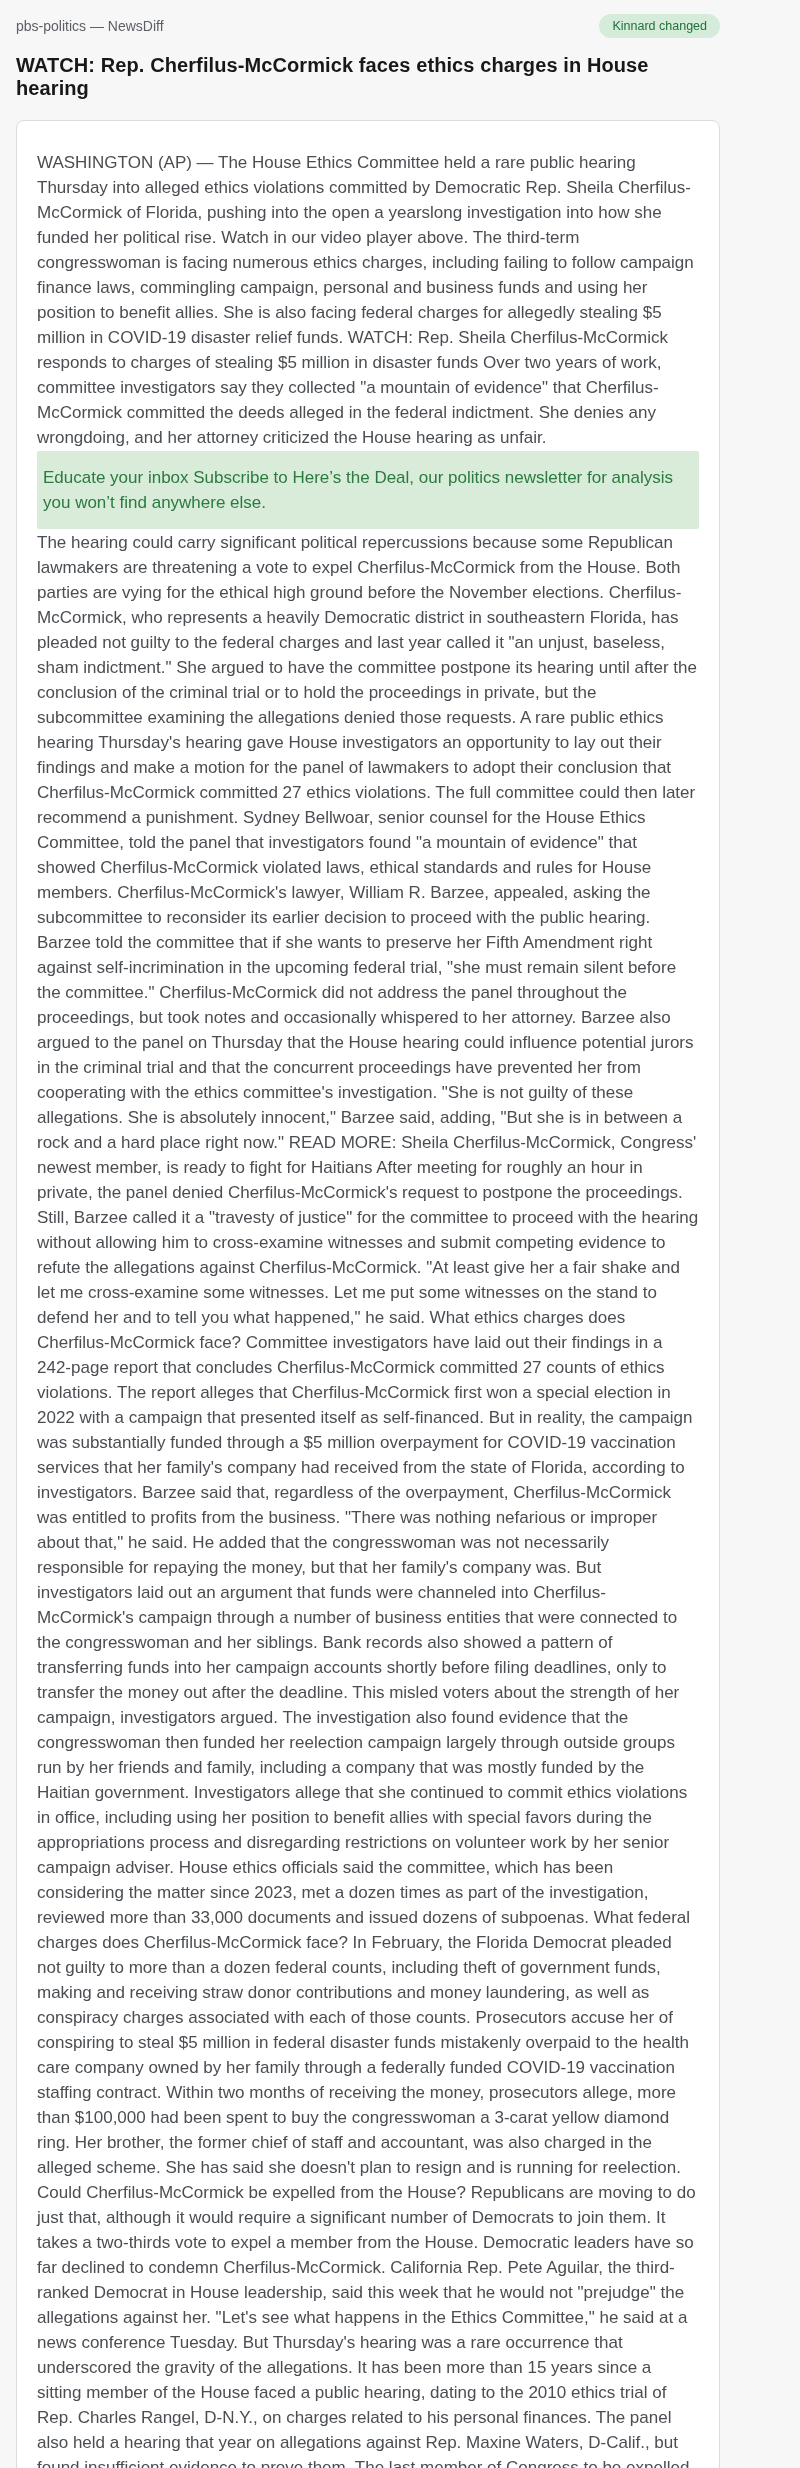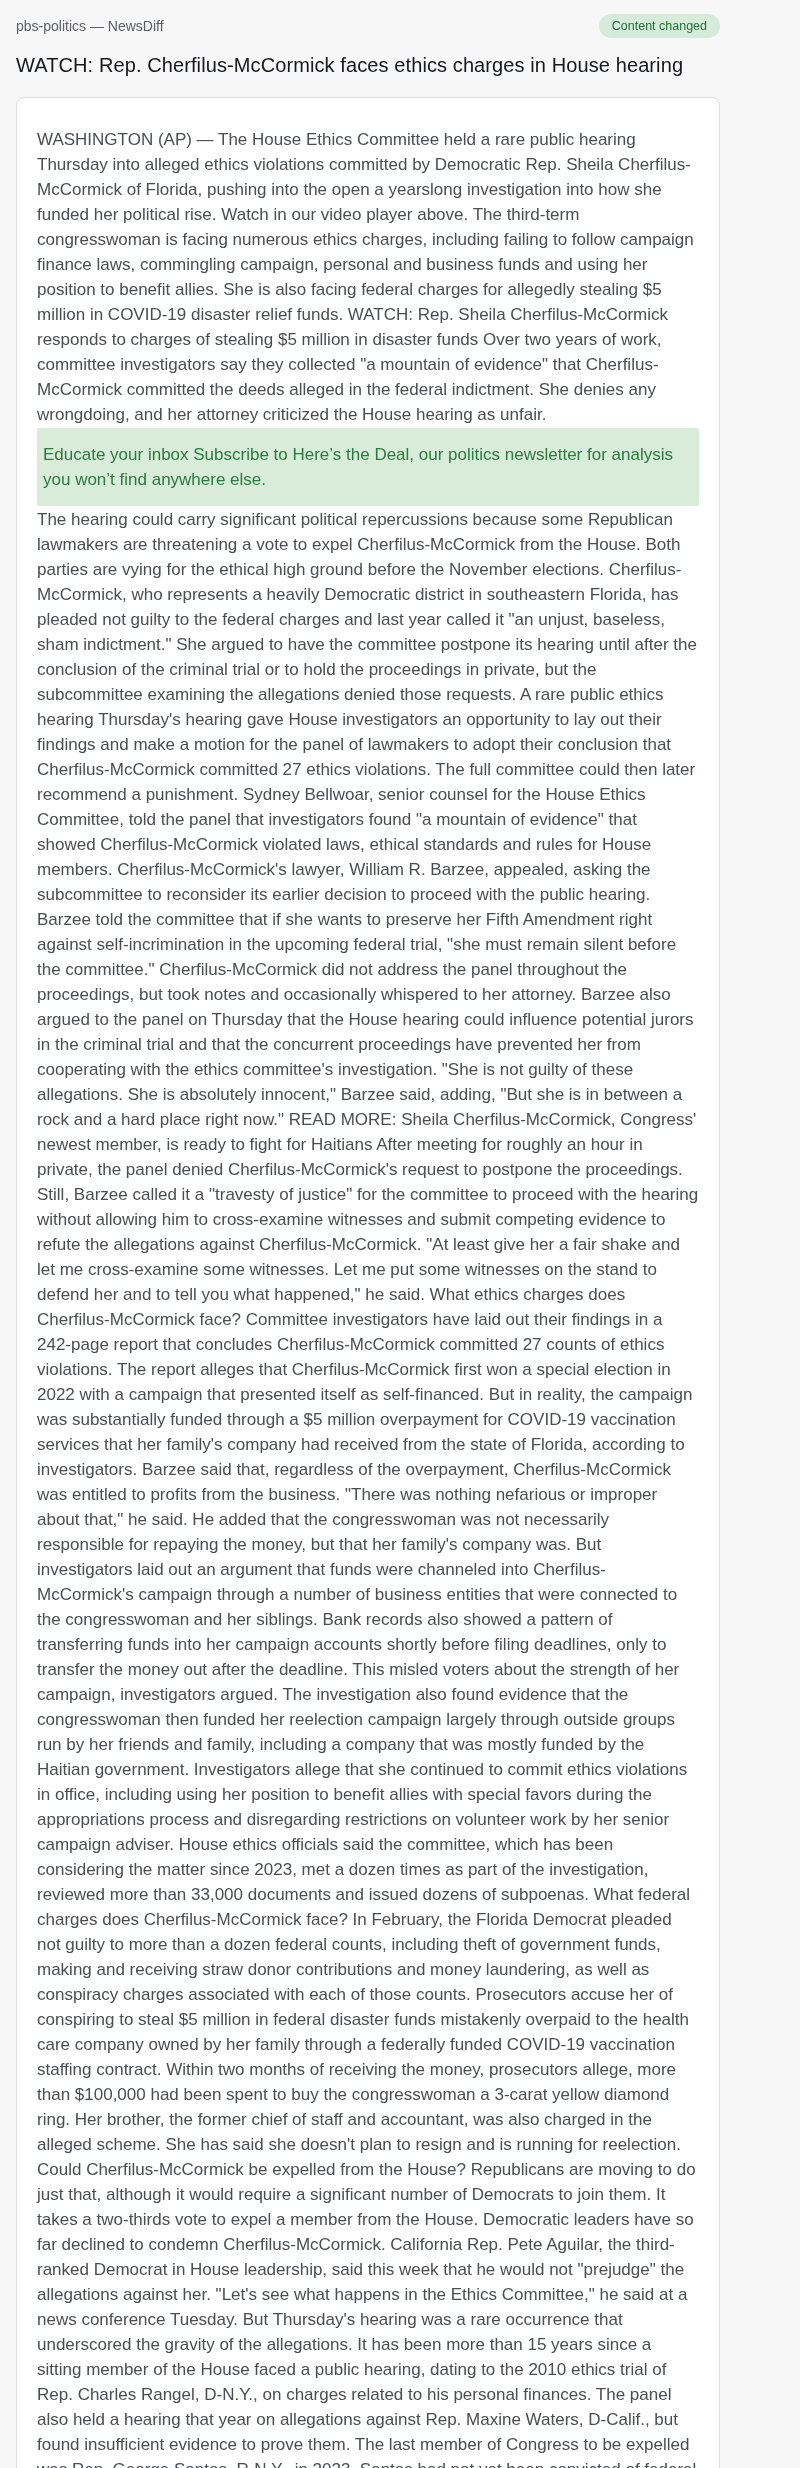--- a/index.html
+++ b/index.html
@@ -33,21 +33,21 @@
     background: #d6ecda;
     color: #20703a;
     font-size: 12.5px;
     padding: 5px 13px;
     border-radius: 999px;
     white-space: nowrap;
   }
   h1.page-title {
     margin: 0 0 20px 0;
     font-size: 20px;
-    font-weight: 400;
+    font-weight: 700;
     color: #17181a;
     letter-spacing: 0.1px;
   }
   .card {
     background: #ffffff;
     border: 1px solid #dcdcdf;
     border-radius: 8px;
     padding: 13px 20px 17px 20px;
     box-sizing: border-box;
   }
@@ -83,21 +83,21 @@
     text-align: center;
   }
 </style>
 </head>
 <body>
 
 <div class="container">
 
   <div class="header-row">
     <span class="source-label">pbs-politics — NewsDiff</span>
-    <span class="status-badge">Content changed</span>
+    <span class="status-badge">Kinnard changed</span>
   </div>
 
   <h1 class="page-title">WATCH: Rep. Cherfilus-McCormick faces ethics charges in House hearing</h1>
 
   <div class="card">
     <div class="article">
       <span class="seg-unchanged">WASHINGTON (AP) — The House Ethics Committee held a rare public hearing Thursday into alleged ethics violations committed by Democratic Rep. Sheila Cherfilus-McCormick of Florida, pushing into the open a yearslong investigation into how she funded her political rise. Watch in our video player above. The third-term congresswoman is facing numerous ethics charges, including failing to follow campaign finance laws, commingling campaign, personal and business funds and using her position to benefit allies. She is also facing federal charges for allegedly stealing $5 million in COVID-19 disaster relief funds. WATCH: Rep. Sheila Cherfilus-McCormick responds to charges of stealing $5 million in disaster funds Over two years of work, committee investigators say they collected "a mountain of evidence" that Cherfilus-McCormick committed the deeds alleged in the federal indictment. She denies any wrongdoing, and her attorney criticized the House hearing as unfair.</span>
       <div class="seg-added-block">Educate your inbox Subscribe to Here’s the Deal, our politics newsletter for analysis you won’t find anywhere else.</div>
       <span class="seg-unchanged">The hearing could carry significant political repercussions because some Republican lawmakers are threatening a vote to expel Cherfilus-McCormick from the House. Both parties are vying for the ethical high ground before the November elections. Cherfilus-McCormick, who represents a heavily Democratic district in southeastern Florida, has pleaded not guilty to the federal charges and last year called it "an unjust, baseless, sham indictment." She argued to have the committee postpone its hearing until after the conclusion of the criminal trial or to hold the proceedings in private, but the subcommittee examining the allegations denied those requests. A rare public ethics hearing Thursday's hearing gave House investigators an opportunity to lay out their findings and make a motion for the panel of lawmakers to adopt their conclusion that Cherfilus-McCormick committed 27 ethics violations. The full committee could then later recommend a punishment. Sydney Bellwoar, senior counsel for the House Ethics Committee, told the panel that investigators found "a mountain of evidence" that showed Cherfilus-McCormick violated laws, ethical standards and rules for House members. Cherfilus-McCormick's lawyer, William R. Barzee, appealed, asking the subcommittee to reconsider its earlier decision to proceed with the public hearing. Barzee told the committee that if she wants to preserve her Fifth Amendment right against self-incrimination in the upcoming federal trial, "she must remain silent before the committee." Cherfilus-McCormick did not address the panel throughout the proceedings, but took notes and occasionally whispered to her attorney. Barzee also argued to the panel on Thursday that the House hearing could influence potential jurors in the criminal trial and that the concurrent proceedings have prevented her from cooperating with the ethics committee's investigation. "She is not guilty of these allegations. She is absolutely innocent," Barzee said, adding, "But she is in between a rock and a hard place right now." READ MORE: Sheila Cherfilus-McCormick, Congress' newest member, is ready to fight for Haitians After meeting for roughly an hour in private, the panel denied Cherfilus-McCormick's request to postpone the proceedings. Still, Barzee called it a "travesty of justice" for the committee to proceed with the hearing without allowing him to cross-examine witnesses and submit competing evidence to refute the allegations against Cherfilus-McCormick. "At least give her a fair shake and let me cross-examine some witnesses. Let me put some witnesses on the stand to defend her and to tell you what happened," he said. What ethics charges does Cherfilus-McCormick face? Committee investigators have laid out their findings in a 242-page report that concludes Cherfilus-McCormick committed 27 counts of ethics violations. The report alleges that Cherfilus-McCormick first won a special election in 2022 with a campaign that presented itself as self-financed. But in reality, the campaign was substantially funded through a $5 million overpayment for COVID-19 vaccination services that her family's company had received from the state of Florida, according to investigators. Barzee said that, regardless of the overpayment, Cherfilus-McCormick was entitled to profits from the business. "There was nothing nefarious or improper about that," he said. He added that the congresswoman was not necessarily responsible for repaying the money, but that her family's company was. But investigators laid out an argument that funds were channeled into Cherfilus-McCormick's campaign through a number of business entities that were connected to the congresswoman and her siblings. Bank records also showed a pattern of transferring funds into her campaign accounts shortly before filing deadlines, only to transfer the money out after the deadline. This misled voters about the strength of her campaign, investigators argued. The investigation also found evidence that the congresswoman then funded her reelection campaign largely through outside groups run by her friends and family, including a company that was mostly funded by the Haitian government. Investigators allege that she continued to commit ethics violations in office, including using her position to benefit allies with special favors during the appropriations process and disregarding restrictions on volunteer work by her senior campaign adviser. House ethics officials said the committee, which has been considering the matter since 2023, met a dozen times as part of the investigation, reviewed more than 33,000 documents and issued dozens of subpoenas. What federal charges does Cherfilus-McCormick face? In February, the Florida Democrat pleaded not guilty to more than a dozen federal counts, including theft of government funds, making and receiving straw donor contributions and money laundering, as well as conspiracy charges associated with each of those counts. Prosecutors accuse her of conspiring to steal $5 million in federal disaster funds mistakenly overpaid to the health care company owned by her family through a federally funded COVID-19 vaccination staffing contract. Within two months of receiving the money, prosecutors allege, more than $100,000 had been spent to buy the congresswoman a 3-carat yellow diamond ring. Her brother, the former chief of staff and accountant, was also charged in the alleged scheme. She has said she doesn't plan to resign and is running for reelection. Could Cherfilus-McCormick be expelled from the House? Republicans are moving to do just that, although it would require a significant number of Democrats to join them. It takes a two-thirds vote to expel a member from the House. Democratic leaders have so far declined to condemn Cherfilus-McCormick. California Rep. Pete Aguilar, the third-ranked Democrat in House leadership, said this week that he would not "prejudge" the allegations against her. "Let's see what happens in the Ethics Committee," he said at a news conference Tuesday. But Thursday's hearing was a rare occurrence that underscored the gravity of the allegations. It has been more than 15 years since a sitting member of the House faced a public hearing, dating to the 2010 ethics trial of Rep. Charles Rangel, D-N.Y., on charges related to his personal finances. The panel also held a hearing that year on allegations against Rep. Maxine Waters, D-Calif., but found insufficient evidence to prove them. The last member of Congress to be expelled was Rep. George Santos, R-N.Y., in 2023. Santos had not yet been convicted of federal charges, and House Speaker Mike Johnson, R-La., voted against it at the time, expressing concern about setting a precedent of expelling members based on untried allegations. But a scathing House Ethics Committee report preceded the expulsion vote for Santos. Kinnard reported from Columbia, S.C. A free press is a cornerstone of a healthy democracy. Support trusted journalism and civil dialogue.</span>
       <div class="seg-added-inline">Updated on Mar 26, 2026 8:36 PM EDT — Published on Mar 26, 2026 11:43 AM EDT</div>

